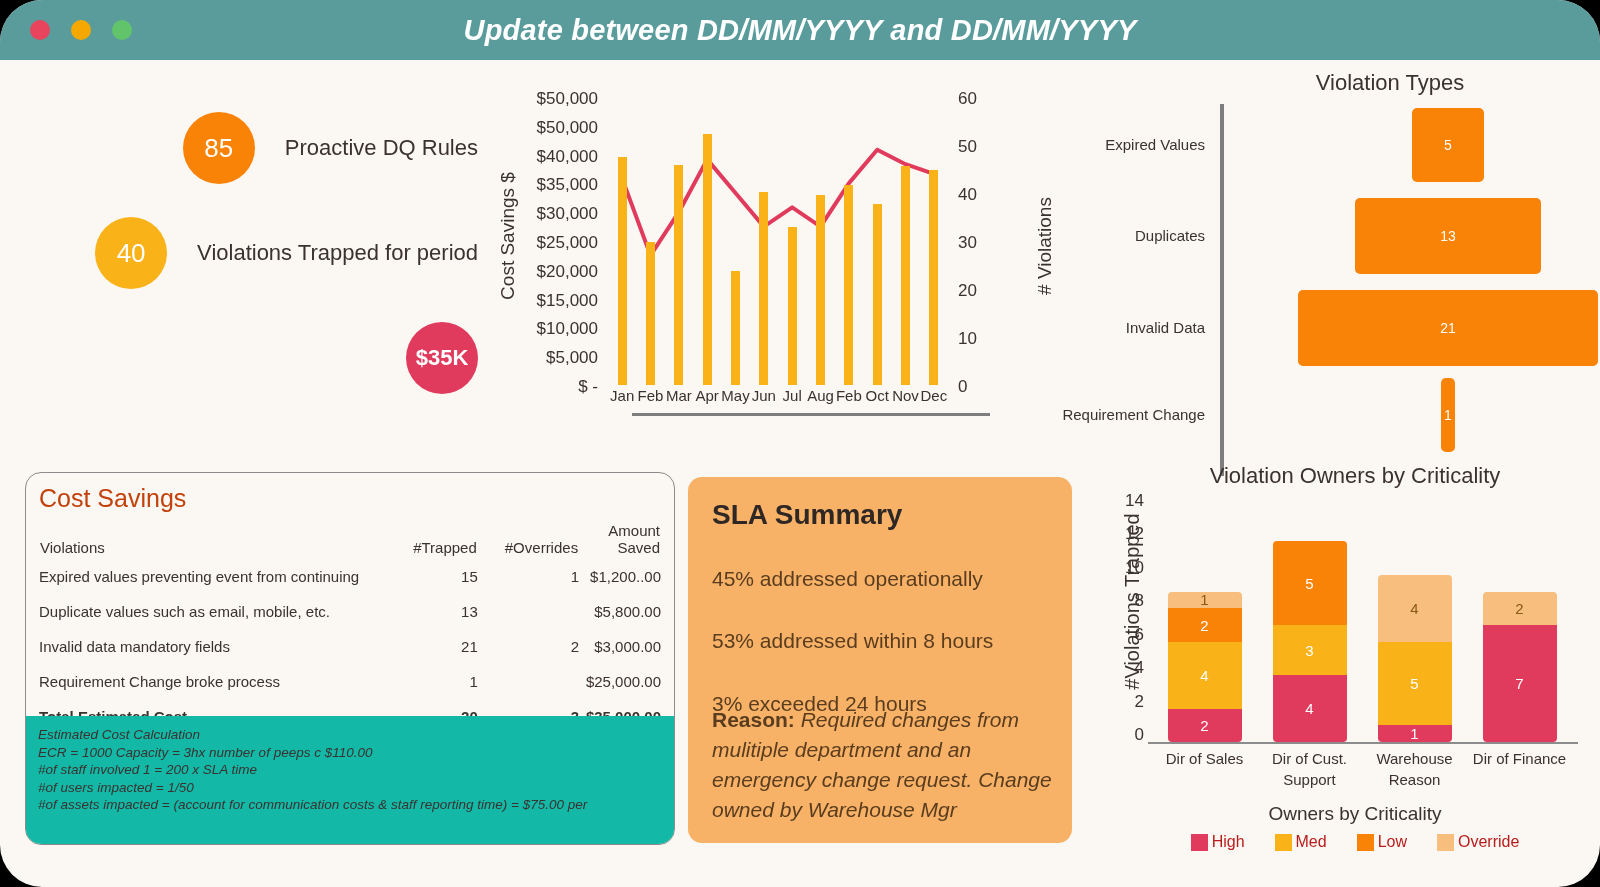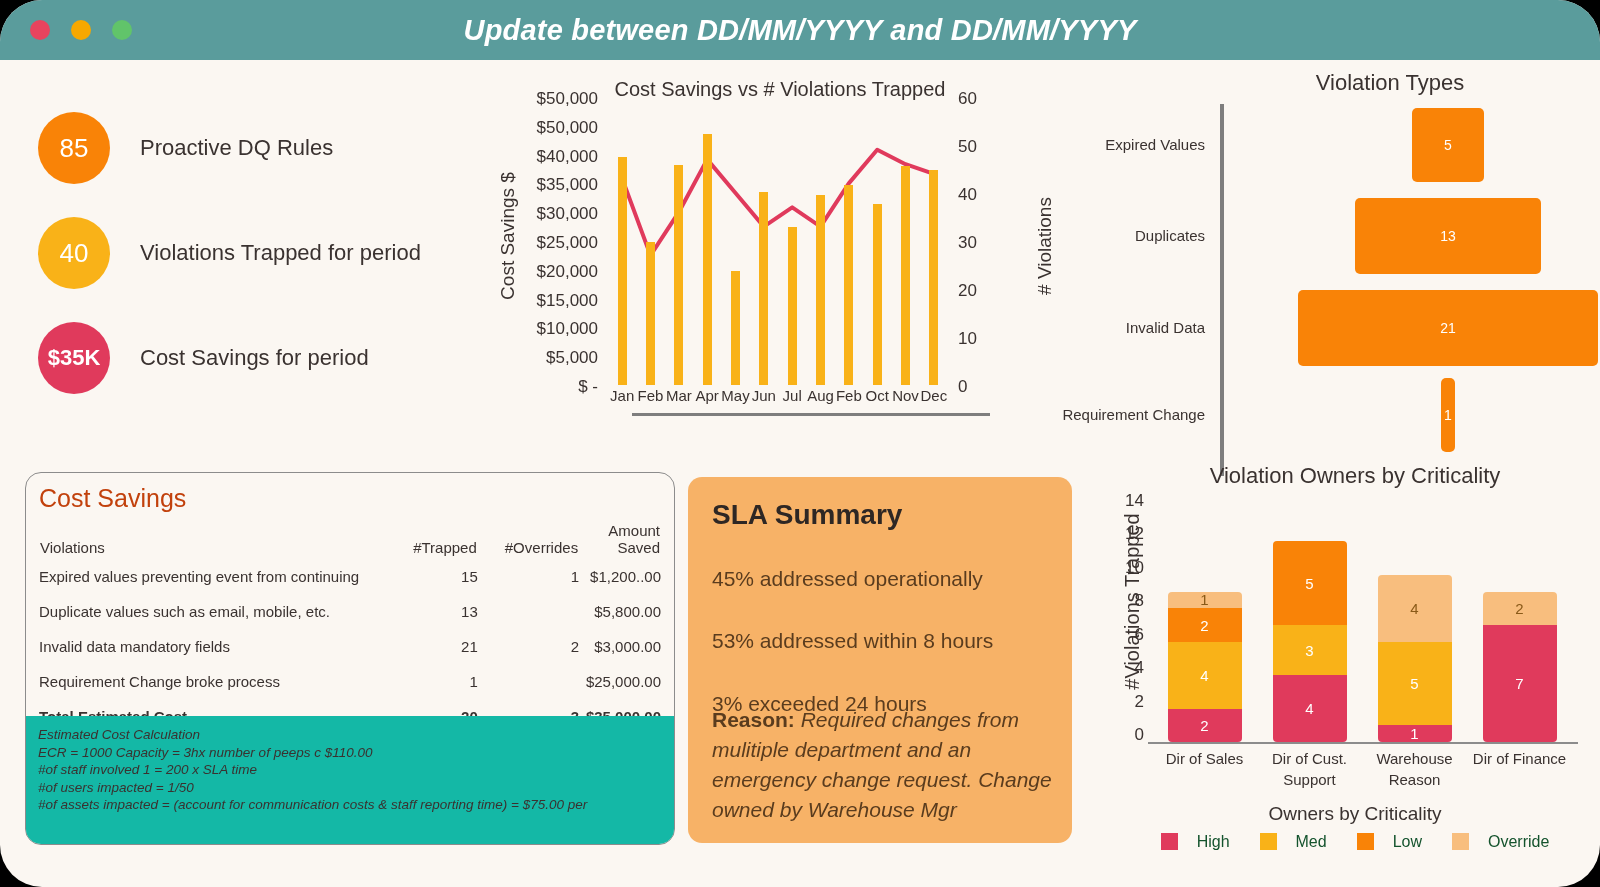--- a/index.html
+++ b/index.html
@@ -7,21 +7,21 @@
   .window{position:absolute;left:0;top:0;width:1600px;height:887px;background:#FBF7F2;border-radius:42px;overflow:hidden;}
   .titlebar{position:absolute;left:0;top:0;width:1600px;height:60px;background:#5A9C9C;}
   .dots{position:absolute;left:30px;top:0;height:60px;display:flex;align-items:center;gap:21px;}
   .dot{width:20px;height:20px;border-radius:50%;}
   .dot.red{background:#E8445E;} .dot.amber{background:#F7A800;} .dot.green{background:#61C46A;}
   .title{position:absolute;left:0;top:0;width:1600px;height:60px;display:flex;align-items:center;justify-content:center;
          color:#fff;font-size:29px;font-style:italic;font-weight:600;letter-spacing:.2px;}
 
   
   .kpis{position:absolute;left:38px;top:112px;width:440px;}
-  .kpi{display:flex;align-items:center;margin-bottom:33px;}
+  .kpi{display:flex;align-items:center;margin-bottom:33px;justify-content:flex-end;}
   .kpi-circle{width:72px;height:72px;border-radius:50%;display:flex;align-items:center;justify-content:center;
               color:#fff;font-size:26px;flex:0 0 auto;}
   .kpi-circle.k0{background:#F98307;}
   .kpi-circle.k1{background:#F9B218;}
   .kpi-circle.k2{background:#E03A5C;font-size:22px;font-weight:bold;}
   .kpi-label{margin-left:30px;font-size:22px;color:#3A3230;}
 
   
   .combo{position:absolute;left:480px;top:75px;width:545px;height:350px;}
   .combo-title{position:absolute;left:120px;top:3px;width:360px;text-align:center;font-size:20px;color:#3A3230;}
@@ -83,21 +83,21 @@
   .ow-plot{position:absolute;left:62px;top:53px;width:420px;height:234px;}
   .ow-axis{position:absolute;left:58px;top:287px;width:430px;height:2px;background:#8C8C8C;}
   .stack{position:absolute;bottom:0;width:74px;border-radius:4px;overflow:hidden;}
   .seg{display:flex;align-items:center;justify-content:center;font-size:15px;color:#fff;}
   .seg.ovr{color:#8A5A18;}
   .ow-xlabels{position:absolute;left:62px;top:293px;width:420px;}
   .ow-xlabel{position:absolute;width:120px;text-align:center;font-size:15px;color:#3A3230;
              transform:translateX(-50%);line-height:21px;}
   .ow-caption{position:absolute;left:40px;top:348px;width:450px;text-align:center;font-size:19px;color:#3A3230;}
   .ow-legend{position:absolute;left:40px;top:378px;width:450px;display:flex;justify-content:center;gap:30px;}
-  .lg{display:flex;gap:19px;font-size:16px;color:#14532d;}
+  .lg{display:flex;align-items:center;gap:4px;font-size:16px;color:#b91c1c;}
   .lg-sw{width:17px;height:17px;}
 </style>
 </head>
 <body>
 
 <div class="window">
 
   <div class="titlebar">
     <div class="dots">
       <div class="dot red"></div>
@@ -111,26 +111,24 @@
     <div class="kpi">
       <div class="kpi-circle k0">85</div>
       <div class="kpi-label">Proactive DQ Rules</div>
     </div>
     <div class="kpi">
       <div class="kpi-circle k1">40</div>
       <div class="kpi-label">Violations Trapped for period</div>
     </div>
     <div class="kpi">
       <div class="kpi-circle k2">$35K</div>
-      <div class="kpi-label">Cost Savings for period</div>
     </div>
   </div>
 
   <div class="combo">
-    <div class="combo-title">Cost Savings vs # Violations Trapped</div>
     <div class="combo-ylabel">Cost Savings $</div>
     <div class="combo-y2label"># Violations</div>
     <div class="yticks" id="combo-yticks">
         <div class="ytick" style="top: 0px;">$50,000</div>
         <div class="ytick" style="top: 28.8px;">$50,000</div>
         <div class="ytick" style="top: 57.6px;">$40,000</div>
         <div class="ytick" style="top: 86.4px;">$35,000</div>
         <div class="ytick" style="top: 115.2px;">$30,000</div>
         <div class="ytick" style="top: 144px;">$25,000</div>
         <div class="ytick" style="top: 172.8px;">$20,000</div>

